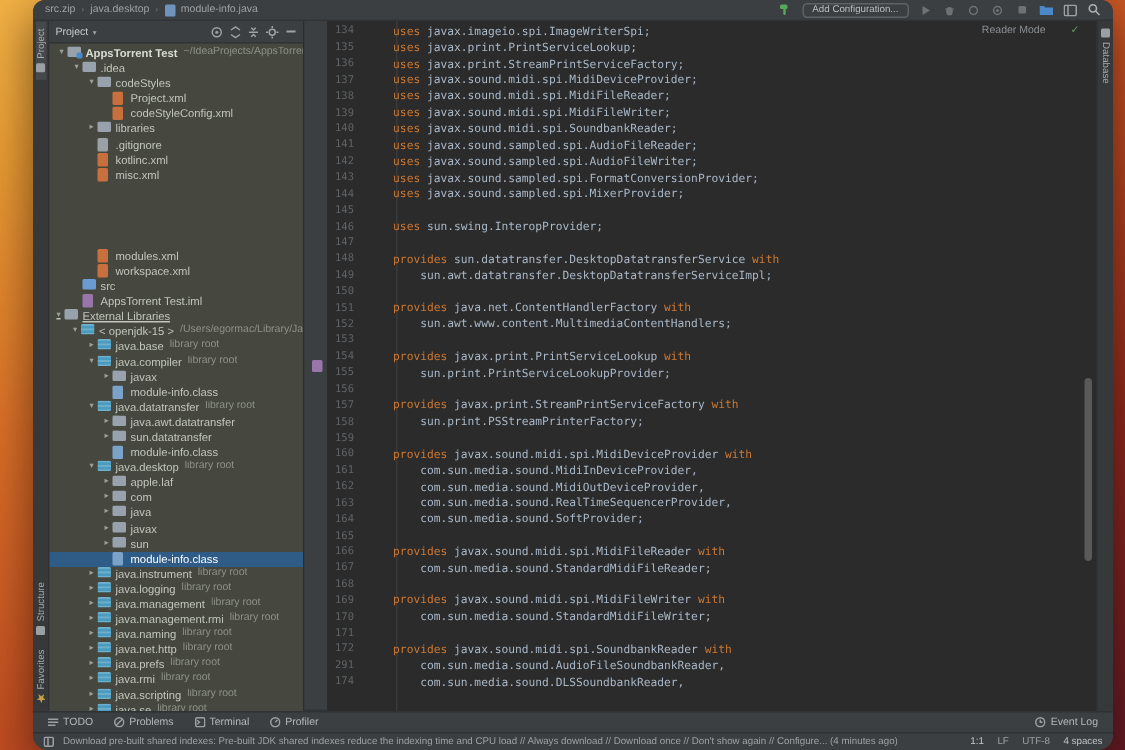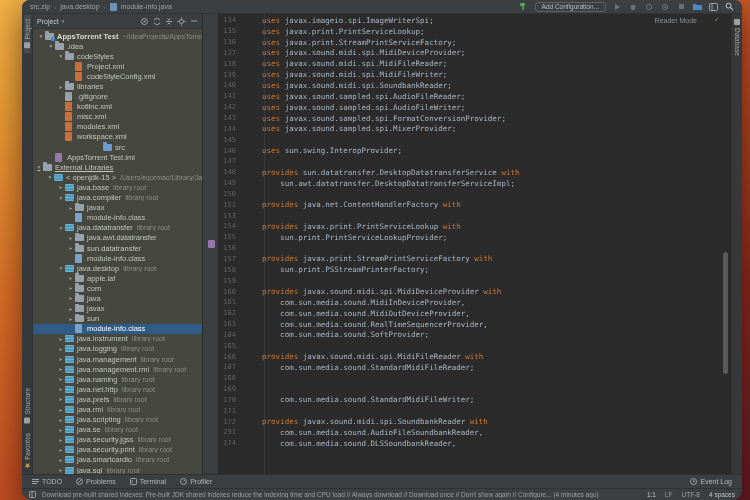--- a/index.html
+++ b/index.html
@@ -27,21 +27,21 @@
   .vtab .vicon{width:6px;height:6px;background:#9ba0a4;border-radius:1px;display:inline-block}
   .vtab.fav .vicon{background:#c5a144;clip-path:polygon(50% 0,63% 35%,100% 38%,71% 60%,82% 100%,50% 76%,18% 100%,29% 60%,0 38%,37% 35%)}
   .strip .spacer{flex:1}
   .strip.right .vtab{transform:none}
   
   .panel{flex:0 0 170px;display:flex;flex-direction:column;background:#46483f;border-right:1px solid #2b2d2f;min-width:0}
   .panel-header{flex:0 0 15px;background:#3c3f41;border-bottom:1px solid #313436;display:flex;align-items:center;gap:3px;padding:0 4px;font-size:7px;color:#c6cacd}
   .ph-caret{font-size:5px;color:#9da1a4}
   .ph-icons{margin-left:auto;display:flex;align-items:center;gap:4px}
   .tree{flex:1;overflow:hidden;padding-top:2px;font-size:7.5px;color:#c2c6bd}
-  .trow{height:10.1px;display:flex;align-items:center;white-space:nowrap;overflow:hidden}
+  .trow{height:10.1px;display:flex;align-items:flex-start;white-space:nowrap;overflow:hidden}
   .trow.sel{background:#2f5b87;color:#fff}
   .trow .arrow{flex:0 0 8px;text-align:center;font-size:5.5px;color:#9ba099}
   .trow.b .lbl{font-weight:bold;color:#d8dcd2}
   .trow .meta{margin-left:4px;font-size:7px;color:#8d9186;overflow:hidden;text-overflow:clip}
   .ticon{flex:0 0 9px;height:7px;margin-right:3px;border-radius:1px;position:relative}
   .ticon.folder,.ticon.pkg,.ticon.liblist,.ticon.project{background:#98a2ad}
   .ticon.folder::before,.ticon.pkg::before,.ticon.liblist::before,.ticon.project::before{content:"";position:absolute;top:-2px;left:0;width:4px;height:2px;background:inherit;border-radius:1px 1px 0 0}
   .ticon.project::after{content:"";position:absolute;right:-1px;bottom:-1px;width:4px;height:4px;background:#4a88c7;border-radius:1px}
   .ticon.src{background:#6b9bd2}
   .ticon.src::before{content:"";position:absolute;top:-2px;left:0;width:4px;height:2px;background:#6b9bd2;border-radius:1px 1px 0 0}
@@ -249,31 +249,31 @@
           <div class="trow" style="padding-left: 24px;">
             <span class="arrow"></span>
             <span class="ticon xml"></span>
             <span class="lbl">kotlinc.xml</span>
           </div>
           <div class="trow" style="padding-left: 24px;">
             <span class="arrow"></span>
             <span class="ticon xml"></span>
             <span class="lbl">misc.xml</span>
           </div>
-          <div class="trow" style="padding-left: 24px;">
+          <div class="trow" style="padding-left: 24px; margin-top: 44px;">
             <span class="arrow"></span>
             <span class="ticon xml"></span>
             <span class="lbl">modules.xml</span>
           </div>
           <div class="trow" style="padding-left: 24px;">
             <span class="arrow"></span>
             <span class="ticon xml"></span>
             <span class="lbl">workspace.xml</span>
           </div>
-          <div class="trow" style="padding-left: 14px; margin-left: 48px;">
+          <div class="trow" style="padding-left: 14px;">
             <span class="arrow"></span>
             <span class="ticon src"></span>
             <span class="lbl">src</span>
           </div>
           <div class="trow" style="padding-left: 14px;">
             <span class="arrow"></span>
             <span class="ticon iml"></span>
             <span class="lbl">AppsTorrent Test.iml</span>
           </div>
           <div class="trow" style="padding-left: 2px; text-decoration: underline;">
@@ -500,37 +500,38 @@
             <div class="cline"><span class="lnum">142</span><span class="ctext"><span>    </span><span class="kw">uses</span><span> javax.sound.sampled.spi.AudioFileWriter;</span></span></div>
             <div class="cline"><span class="lnum">143</span><span class="ctext"><span>    </span><span class="kw">uses</span><span> javax.sound.sampled.spi.FormatConversionProvider;</span></span></div>
             <div class="cline"><span class="lnum">144</span><span class="ctext"><span>    </span><span class="kw">uses</span><span> javax.sound.sampled.spi.MixerProvider;</span></span></div>
             <div class="cline"><span class="lnum">145</span><span class="ctext"><span></span></span></div>
             <div class="cline"><span class="lnum">146</span><span class="ctext"><span>    </span><span class="kw">uses</span><span> sun.swing.InteropProvider;</span></span></div>
             <div class="cline"><span class="lnum">147</span><span class="ctext"><span></span></span></div>
             <div class="cline"><span class="lnum">148</span><span class="ctext"><span>    </span><span class="kw">provides</span><span> sun.datatransfer.DesktopDatatransferService </span><span class="kw">with</span><span></span></span></div>
             <div class="cline"><span class="lnum">149</span><span class="ctext"><span>        sun.awt.datatransfer.DesktopDatatransferServiceImpl;</span></span></div>
             <div class="cline"><span class="lnum">150</span><span class="ctext"><span></span></span></div>
             <div class="cline"><span class="lnum">151</span><span class="ctext"><span>    </span><span class="kw">provides</span><span> java.net.ContentHandlerFactory </span><span class="kw">with</span><span></span></span></div>
+            <div class="cline"><span class="lnum">152</span><span class="ctext"><span>        sun.awt.www.content.MultimediaContentHandlers;</span></span></div>
             <div class="cline"><span class="lnum">153</span><span class="ctext"><span></span></span></div>
             <div class="cline"><span class="lnum">154</span><span class="ctext"><span>    </span><span class="kw">provides</span><span> javax.print.PrintServiceLookup </span><span class="kw">with</span><span></span></span></div>
             <div class="cline"><span class="lnum">155</span><span class="ctext"><span>        sun.print.PrintServiceLookupProvider;</span></span></div>
             <div class="cline"><span class="lnum">156</span><span class="ctext"><span></span></span></div>
             <div class="cline"><span class="lnum">157</span><span class="ctext"><span>    </span><span class="kw">provides</span><span> javax.print.StreamPrintServiceFactory </span><span class="kw">with</span><span></span></span></div>
             <div class="cline"><span class="lnum">158</span><span class="ctext"><span>        sun.print.PSStreamPrinterFactory;</span></span></div>
             <div class="cline"><span class="lnum">159</span><span class="ctext"><span></span></span></div>
             <div class="cline"><span class="lnum">160</span><span class="ctext"><span>    </span><span class="kw">provides</span><span> javax.sound.midi.spi.MidiDeviceProvider </span><span class="kw">with</span><span></span></span></div>
             <div class="cline"><span class="lnum">161</span><span class="ctext"><span>        com.sun.media.sound.MidiInDeviceProvider,</span></span></div>
             <div class="cline"><span class="lnum">162</span><span class="ctext"><span>        com.sun.media.sound.MidiOutDeviceProvider,</span></span></div>
             <div class="cline"><span class="lnum">163</span><span class="ctext"><span>        com.sun.media.sound.RealTimeSequencerProvider,</span></span></div>
             <div class="cline"><span class="lnum">164</span><span class="ctext"><span>        com.sun.media.sound.SoftProvider;</span></span></div>
             <div class="cline"><span class="lnum">165</span><span class="ctext"><span></span></span></div>
             <div class="cline"><span class="lnum">166</span><span class="ctext"><span>    </span><span class="kw">provides</span><span> javax.sound.midi.spi.MidiFileReader </span><span class="kw">with</span><span></span></span></div>
             <div class="cline"><span class="lnum">167</span><span class="ctext"><span>        com.sun.media.sound.StandardMidiFileReader;</span></span></div>
             <div class="cline"><span class="lnum">168</span><span class="ctext"><span></span></span></div>
-            <div class="cline"><span class="lnum">169</span></div>
+            <div class="cline"><span class="lnum">169</span><span class="ctext"><span>    </span><span class="kw">provides</span><span> javax.sound.midi.spi.MidiFileWriter </span><span class="kw">with</span><span></span></span></div>
             <div class="cline"><span class="lnum">170</span><span class="ctext"><span>        com.sun.media.sound.StandardMidiFileWriter;</span></span></div>
             <div class="cline"><span class="lnum">171</span><span class="ctext"><span></span></span></div>
             <div class="cline"><span class="lnum">172</span><span class="ctext"><span>    </span><span class="kw">provides</span><span> javax.sound.midi.spi.SoundbankReader </span><span class="kw">with</span><span></span></span></div>
             <div class="cline"><span class="lnum">291</span><span class="ctext"><span>        com.sun.media.sound.AudioFileSoundbankReader,</span></span></div>
             <div class="cline"><span class="lnum">174</span><span class="ctext"><span>        com.sun.media.sound.DLSSoundbankReader,</span></span></div>
           </div>
         <div class="reader-mode">Reader Mode</div>
         <div class="inspect-check">✓</div>
         <div class="scroll-thumb"></div>
       </div>

